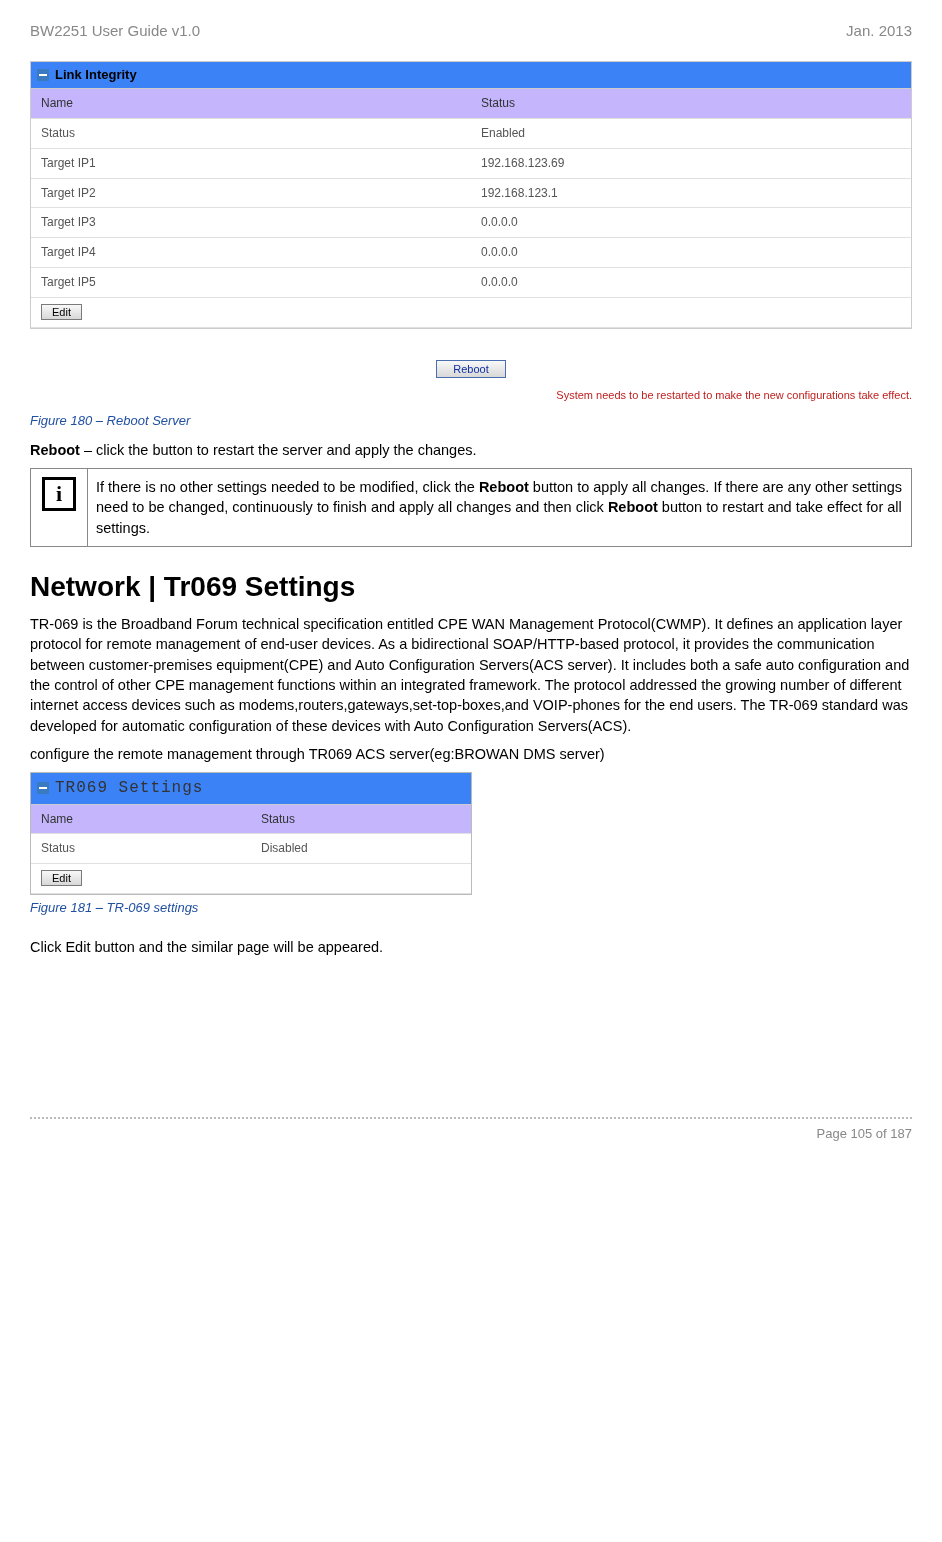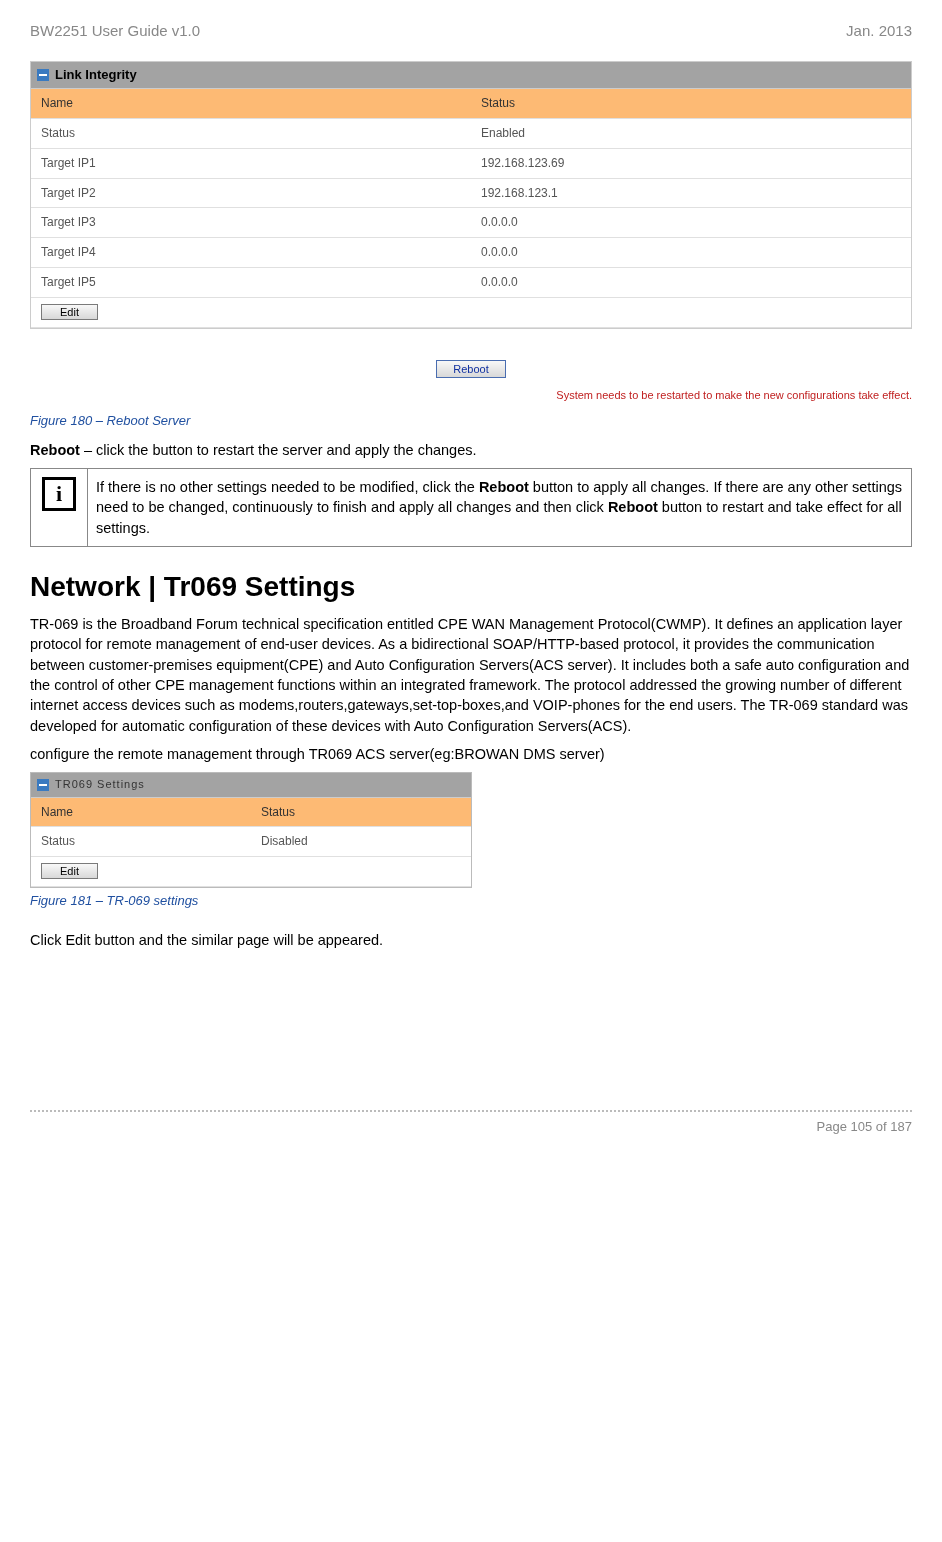--- a/index.html
+++ b/index.html
@@ -16,21 +16,21 @@
     justify-content: space-between;
     color: #888;
     font-size: 15px;
     margin-bottom: 20px;
   }
   .panel {
     border: 1px solid #ccc;
     margin-bottom: 10px;
   }
   .panel-title {
-    background: #a3a3a3;
+    background: #3b82f6;
     padding: 4px 6px;
     font-size: 13px;
     display: flex;
     align-items: center;
     gap: 6px;
     border-bottom: 1px solid #ccc;
   }
   .panel-title-icon {
     width: 12px;
     height: 12px;
@@ -51,34 +51,34 @@
     width: 100%;
     border-collapse: collapse;
     font-size: 12px;
   }
   table.data th, table.data td {
     text-align: left;
     padding: 6px 10px;
     border-bottom: 1px solid #e0e0e0;
   }
   table.data th {
-    background: #fdba74;
+    background: #c4b5fd;
     font-weight: normal;
     color: #333;
   }
   table.data td {
     color: #555;
   }
   .edit-row {
     text-align: center;
     padding: 6px;
   }
   .btn {
     font-size: 11px;
-    padding: 1px 18px;
+    padding: 1px 10px;
     border: 1px solid #7a7a7a;
     background: linear-gradient(#f8f8f8, #d8d8d8);
     cursor: pointer;
   }
   .btn.reboot {
     border-color: #4a6db0;
     color: #1030a0;
     padding: 2px 16px;
   }
   .reboot-area {
@@ -133,23 +133,24 @@
     font-size: 28px;
     font-weight: bold;
     margin: 20px 0 8px;
   }
   .small-panel {
     width: 440px;
     border: 1px solid #bbb;
     margin: 8px 0 4px;
   }
   .small-panel .panel-title {
-    font-size: 11px;
+    font-size: 16px;
     color: #333;
     letter-spacing: 1px;
+    font-family: Liberation Mono, monospace;
   }
   .footer-dots {
     border: none;
     border-top: 2px dotted #bbb;
     margin: 160px 0 6px;
   }
   .page-num {
     text-align: right;
     color: #888;
     font-size: 13px;

